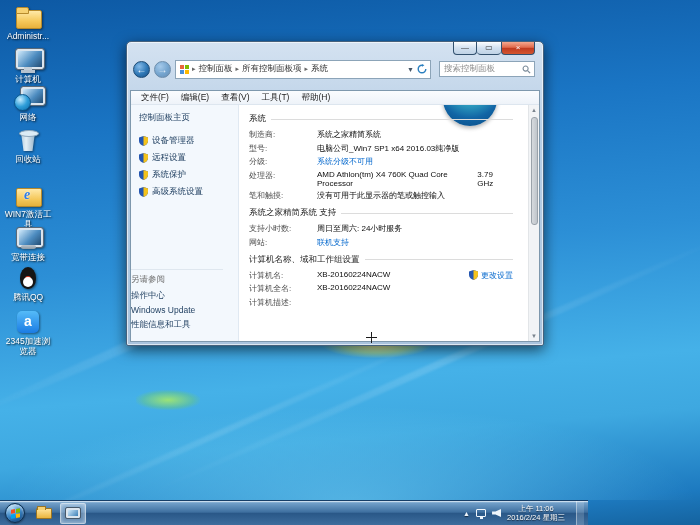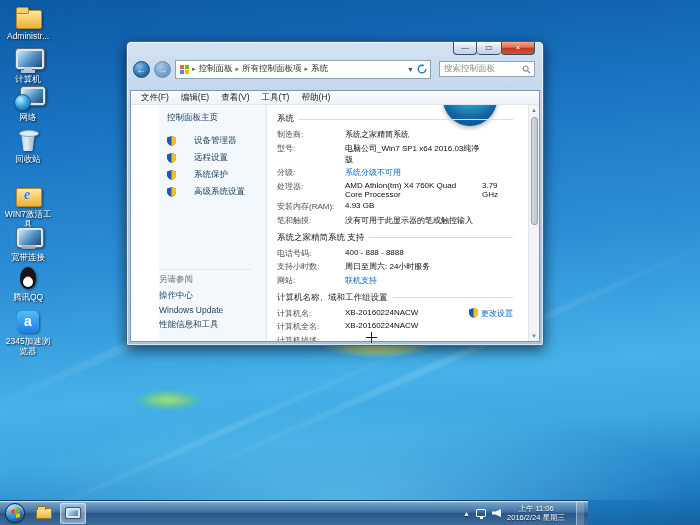--- a/index.html
+++ b/index.html
@@ -81,25 +81,25 @@
   .addr-right { margin-left:auto; display:flex; align-items:center; gap:3px; color:#456; }
   .caret { font-size:7px; }
   .searchbox { width:96px; height:16px; flex:none; background:#fff; border:1px solid #8ca4b8; margin-left:4px;
     display:flex; align-items:center; padding:0 3px 0 4px; font-size:8.5px; color:#8d8d8d; }
   .searchbox span { flex:1; overflow:hidden; white-space:nowrap; }
   .client { position:absolute; left:3px; right:3px; top:39px; bottom:3px; display:flex; flex-direction:column;
     border:1px solid #7e98ad; background:#fff;margin-top:9px; }
   .menubar { height:14px; flex:none; background:linear-gradient(#fafcfe,#eef3f9); border-bottom:1px solid #dde6ef;
     display:flex; align-items:center; padding-left:4px; font-size:8.5px; color:#222; }
   .menu-item { padding:0 6px; }
-  .bodyrow { flex:1; display:flex; min-height:0;padding-left:28px; }
+  .bodyrow { flex:1; display:flex; min-height:0; }
   .sidebar { width:108px; flex:none; background:#f3f8fd; border-right:1px solid #e0e9f2; position:relative;
     padding:7px 0 0 8px; font-size:8.5px; color:#1c3c5e; }
   .side-home { margin-bottom:11px; }
-  .side-task { display:flex; align-items:center; gap:18px; margin:5px 0; }
+  .side-task { display:flex; align-items:center; gap:4px; margin:5px 0; }
   .see-also { position:absolute; left:0; bottom:7px; width:92px; }
   .see-title { color:#6f6f6f; border-top:1px solid #dfe7ef; padding-top:4px; margin-bottom:3px; }
   .see-item { margin:3.5px 0; }
   
   .content { flex:1; position:relative; background:#fff; padding:8px 26px 0 10px; font-size:8px; color:#111; overflow:hidden; }
   .orb { position:absolute; top:-33px; right:42px; width:54px; height:54px; border-radius:50%;
     background:radial-gradient(circle at 50% 26%,#ffd84a 0%,#9fcc3e 18%,#2e9fc0 38%,#1265a5 66%,#0a4a82 100%);
     box-shadow:0 2px 4px rgba(0,0,0,.3); }
   .scrollbar { position:absolute; right:0; top:0; bottom:0; width:11px; background:#f2f4f6; border-left:1px solid #e2e5e8;
     display:flex; flex-direction:column; align-items:center; font-size:6px; color:#7a848e; }
@@ -331,42 +331,33 @@
               <span class="val linktext">系统分级不可用</span>
               <span class="val2"></span>
             </div>
 
             <div class="row">
               <span class="lbl">处理器:</span>
               <span class="val">AMD Athlon(tm) X4 760K Quad Core Processor</span>
               <span class="val2">3.79 GHz</span>
             </div>
 
-            <div class="row">
-              <span class="lbl">安装内存(RAM):</span>
-              <span class="val">4.93 GB</span>
-              <span class="val2"></span>
-            </div>
 
 
             <div class="row">
               <span class="lbl">笔和触摸:</span>
               <span class="val">没有可用于此显示器的笔或触控输入</span>
               <span class="val2"></span>
             </div>
 
         </div>
 
         <div class="sec">
           <div class="sec-title">系统之家精简系统 支持</div>
 
-            <div class="row">
-              <span class="lbl">电话号码:</span>
-              <span class="val">400 - 888 - 8888</span>
-            </div>
 
             <div class="row">
               <span class="lbl">支持小时数:</span>
               <span class="val">周日至周六: 24小时服务</span>
             </div>
 
             <div class="row">
               <span class="lbl">网站:</span>
               <span class="val linktext">联机支持</span>
             </div>

